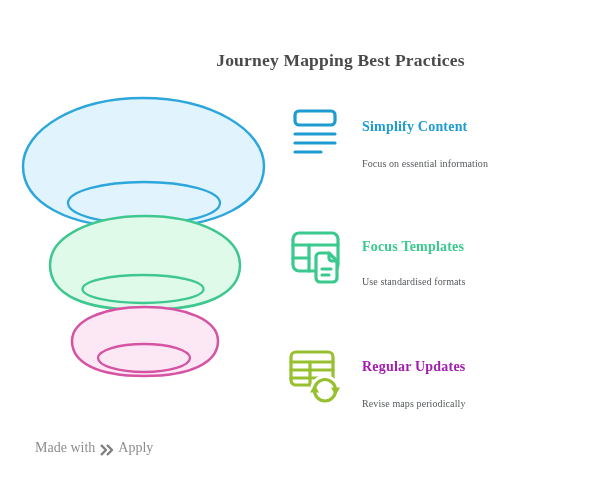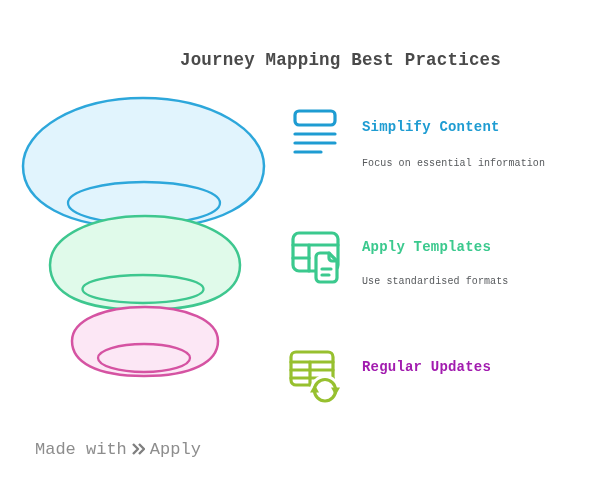--- a/index.html
+++ b/index.html
@@ -1,40 +1,40 @@
 <!DOCTYPE html>
 <html><head>
 <meta charset="utf-8">
 <style>
   html,body{margin:0;padding:0;background:#fff;}
   .canvas{
     position:relative;width:601px;height:478px;background:#ffffff;overflow:hidden;
-    font-family:Liberation Mono, monospace;
+    font-family:Liberation Serif, serif;
   }
   .title{
     position:absolute;left:80px;top:50px;width:521px;margin:0;
     text-align:center;font-size:17.5px;font-weight:bold;letter-spacing:.2px;
   }
   .funnel{position:absolute;left:0;top:90px;}
   .layer-body{stroke-width:2.5;}
   .layer-opening{fill:none;stroke-width:2.3;}
   .section-icon{position:absolute;}
   .section-icon svg{display:block;}
   .section-title{
     position:absolute;left:362px;margin:0;
     font-size:14px;font-weight:bold;white-space:nowrap;letter-spacing:.2px;
   }
   .section-desc{
     position:absolute;left:362px;margin:0;
     font-size:10px;white-space:nowrap;letter-spacing:.1px;
   }
   .watermark{
     position:absolute;left:35px;top:442px;height:14px;
-    display:flex;align-items:center;gap:5px;
-    font-size:17px;font-weight:500;color:#8d8d8d;cursor:pointer;
+    display:flex;align-items:flex-end;gap:5px;
+    font-size:14px;font-weight:500;color:#8d8d8d;cursor:pointer;
   }
   .watermark svg{display:block;}
 </style>
 </head>
 <body>
 
 <div class="canvas">
 
   <h1 class="title" style="color: rgb(74, 74, 74);">Journey Mapping Best Practices</h1>
 
@@ -69,38 +69,39 @@
       <rect x="6" y="2" width="45" height="38" rx="6"></rect>
       <line x1="6" y1="14" x2="51" y2="14"></line>
       <line x1="22" y1="14" x2="22" y2="40"></line>
       <line x1="6" y1="27" x2="22" y2="27"></line>
       <path fill="#ffffff" d="M33 22 h9 l8 8 v17 a4 4 0 0 1 -4 4 h-13 a4 4 0 0 1 -4 -4 v-21 a4 4 0 0 1 4 -4 z"></path>
       <path d="M42 22 v5 a3 3 0 0 0 3 3 h5"></path>
       <line x1="35" y1="38" x2="44" y2="38"></line>
       <line x1="35" y1="44" x2="42" y2="44"></line>
     </svg>
   </div>
-  <h2 class="section-title" style="top: 239px; color: rgb(59, 201, 142);">Apply Templates</h2>
+  <h2 class="section-title" style="top: 239px; color: rgb(59, 201, 142);">Focus Templates</h2>
   <p class="section-desc" style="top: 276px; color: rgb(86, 89, 92); text-align: right;">Use standardised formats</p>
 
   <div class="section-icon" style="left: 288px; top: 349px; color: rgb(151, 192, 47);">
     <svg width="56" height="56" viewBox="0 0 56 56" fill="none" stroke="currentColor" stroke-width="3.2" stroke-linecap="round" stroke-linejoin="round">
       <rect x="3" y="3" width="42" height="33" rx="5"></rect>
       <line x1="3" y1="13" x2="45" y2="13"></line>
       <line x1="3" y1="21" x2="45" y2="21"></line>
       <line x1="3" y1="29" x2="45" y2="29"></line>
       <line x1="22" y1="13" x2="22" y2="36"></line>
       <circle cx="37" cy="41" r="15" fill="#ffffff" stroke="none"></circle>
       <path d="M26.5 41 A10.5 10.5 0 0 1 47.5 41"></path>
       <polygon points="47.5,46.5 43,38.5 52,38.5" fill="currentColor" stroke="none"></polygon>
       <path d="M47.5 41.5 A10.5 10.5 0 0 1 26.5 41.5"></path>
       <polygon points="26.5,35.5 22,43.5 31,43.5" fill="currentColor" stroke="none"></polygon>
     </svg>
   </div>
   <h2 class="section-title" style="top: 359px; color: #a21caf;">Regular Updates</h2>
+  <p class="section-desc" style="top: 398px; color: rgb(86, 89, 92);">Revise maps periodically</p>
 
   <div class="watermark">
     <span>Made with</span>
     <span>
       <svg width="13" height="12" viewBox="0 0 13 12" fill="none" stroke="#808080" stroke-width="2.4" stroke-linejoin="round">
         <path d="M1 1 L6 6 L1 11"></path>
         <path d="M7 1 L12 6 L7 11"></path>
       </svg>
     </span>
     <span>Apply</span>

